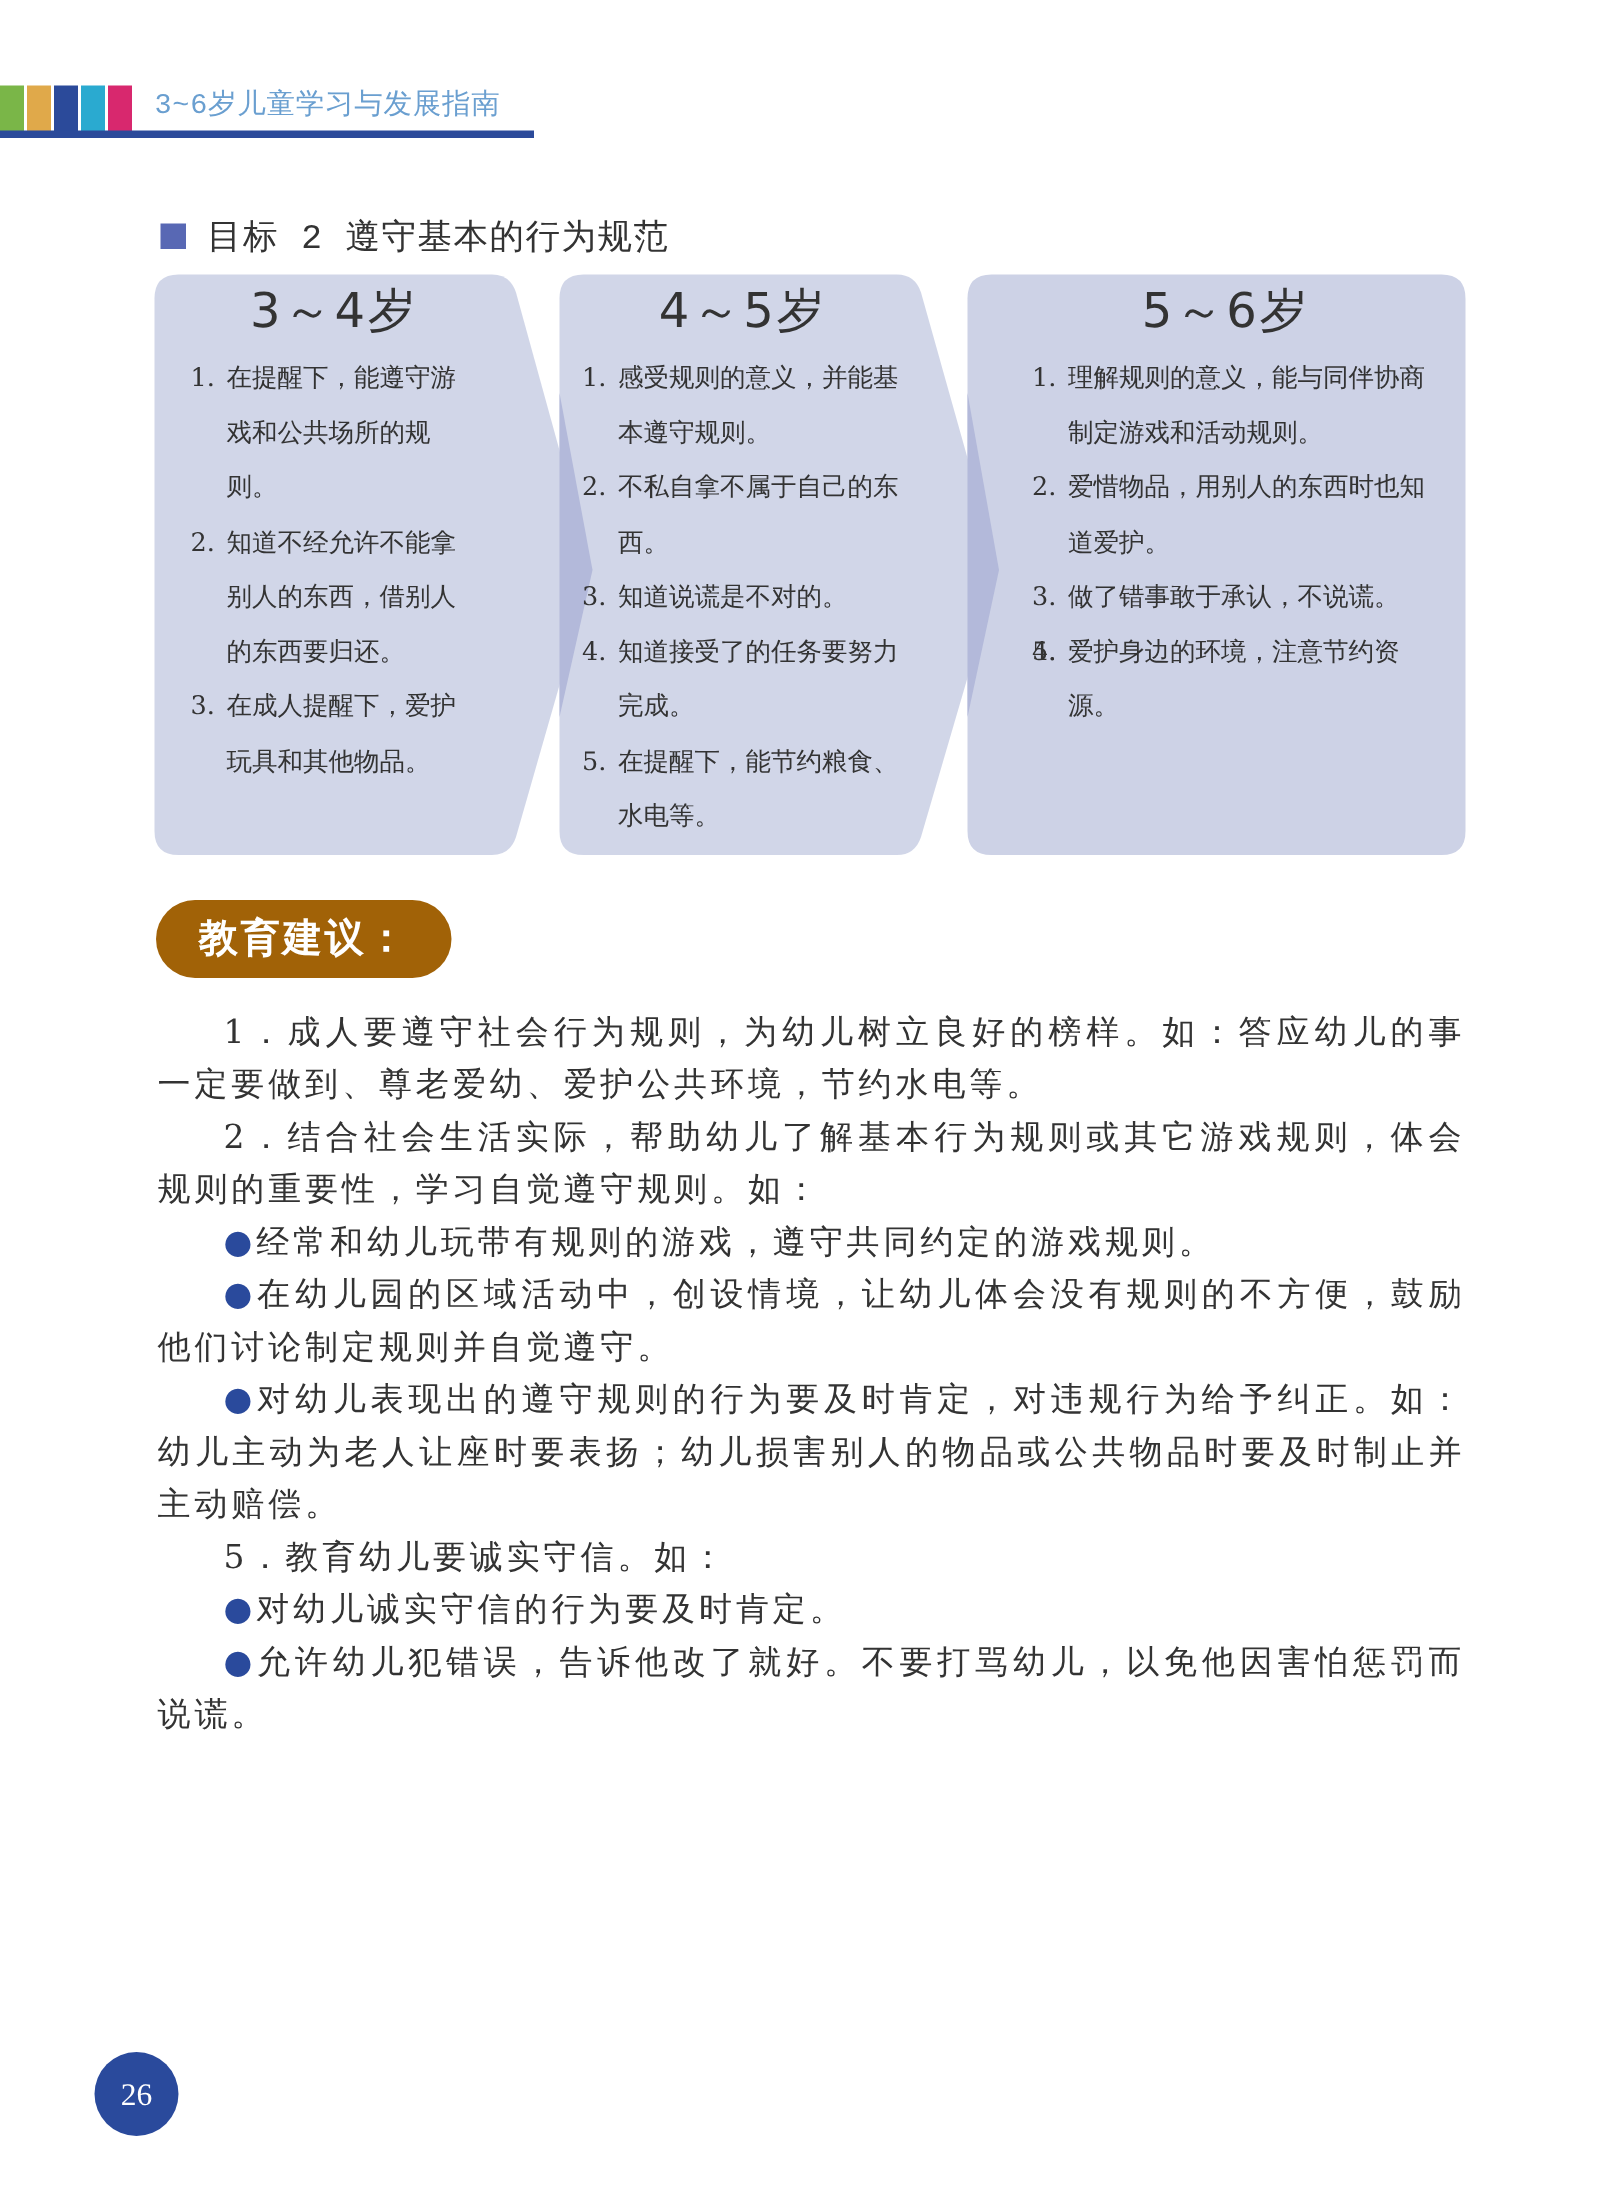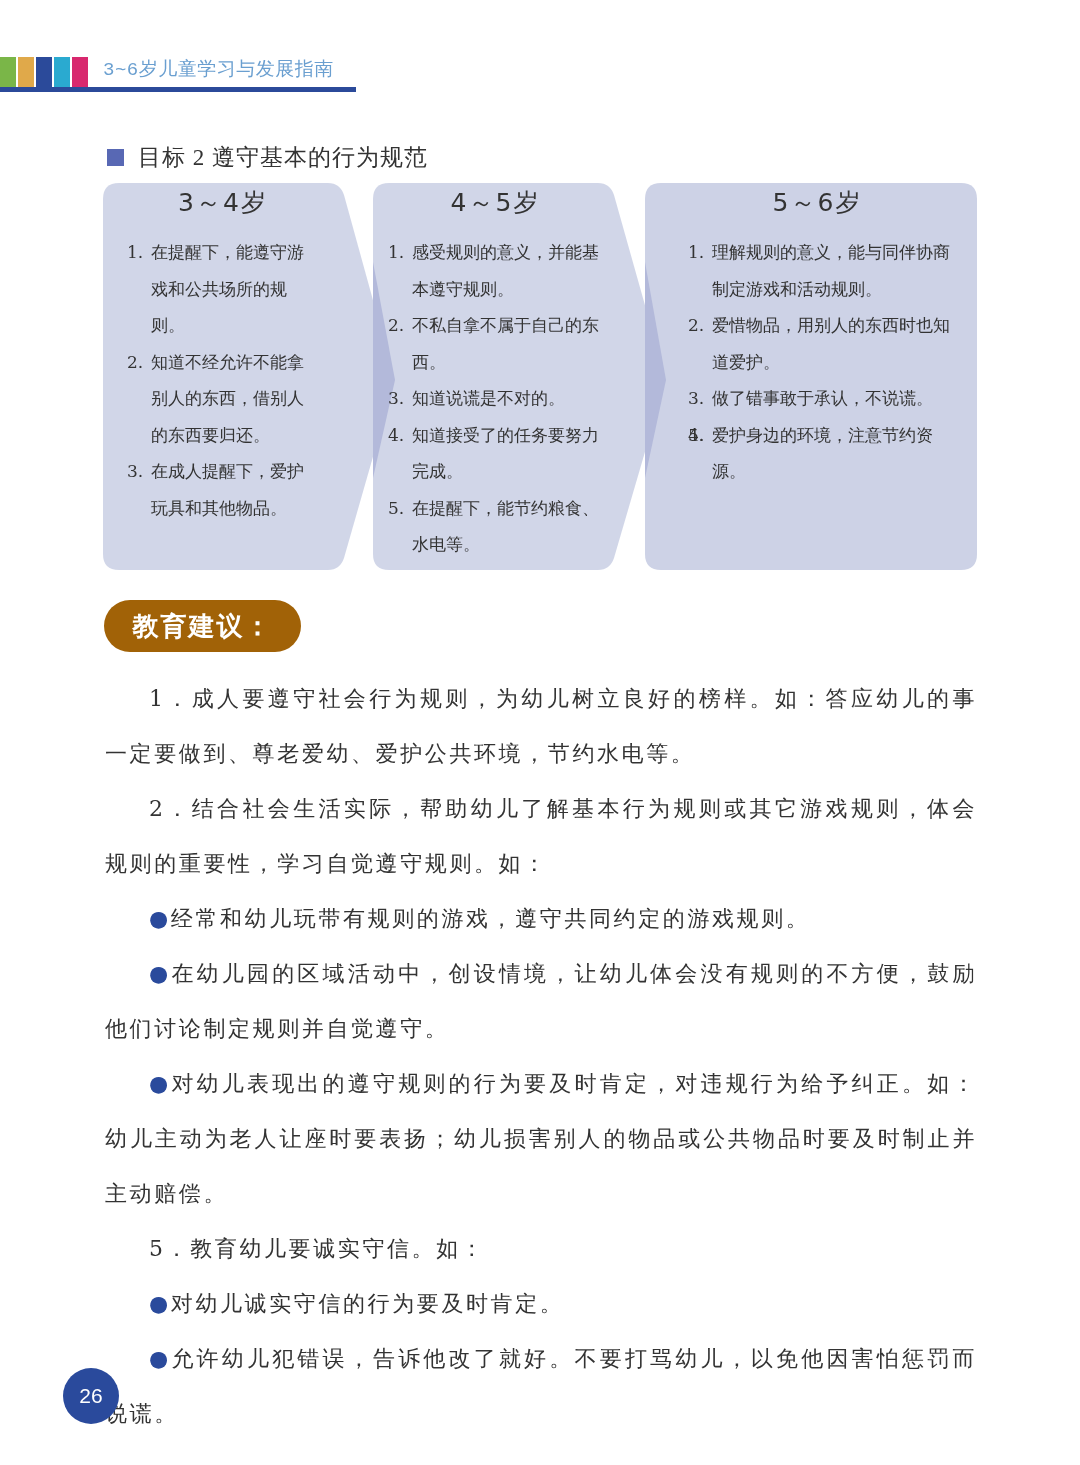--- a/index.html
+++ b/index.html
@@ -16,61 +16,61 @@
     position: absolute; left: 103px; top: 56px;
     font-family: Liberation Mono, monospace;
     font-size: 19px; color: #6a9fd0; letter-spacing: 0.5px;
   }
   .hdr-rule { position: absolute; left: 0; top: 87px; width: 356px; height: 5px; background: #2b4a9a; }
 
   
   .goal { position: absolute; left: 107px; top: 142px; display: flex; align-items: center; }
   .goal-square { width: 17px; height: 17px; background: #5868b4; margin-right: 14px; }
   .goal-text {
-    font-family: Liberation Serif, serif;
+    font-family: Liberation Mono, monospace;
     font-size: 23px; color: #333; letter-spacing: 1px;
   }
 
   
   .panels { position: absolute; left: 0; top: 0; width: 1080px; height: 600px; }
   .panel-svg { position: absolute; left: 0; top: 0; }
   .panel-head {
     position: absolute; top: 186px;
     font-family: "DejaVu Sans", "Liberation Sans", sans-serif;
-    font-size: 25px; color: #333; text-align: center; letter-spacing: 2px;
+    font-size: 32px; color: #333; text-align: center; letter-spacing: 2px;
   }
   .panel-list {
     position: absolute; top: 234px; margin: 0; padding: 0; list-style: none;
     font-size: 17px; line-height: 36.5px; color: #333;
   }
   .panel-list li { position: relative; padding-left: 24px; }
   .panel-list .num { position: absolute; left: 0; top: 0; }
 
   
   .advice-pill {
     position: absolute; left: 104px; top: 600px; width: 197px; height: 52px;
     background: #a16207; border-radius: 26px;
     color: #fff; font-family: "DejaVu Sans", "Liberation Sans", sans-serif;
     font-weight: bold; font-size: 26px; line-height: 52px; text-align: center; letter-spacing: 2px;
   }
 
   
   .body-text {
     position: absolute; left: 105px; top: 671px; width: 872px;
-    font-size: 22px; line-height: 55px; color: #333; letter-spacing: 2.6px;
+    font-size: 22px; line-height: 35px; color: #333; letter-spacing: 2.6px;
     text-align: justify;
   }
   .body-text p { margin: 0; text-indent: 44px; }
   .bullet { color: #2a4a9c; }
 
   
   .page-num {
     position: absolute; left: 63px; top: 1368px; width: 56px; height: 56px; border-radius: 50%;
     background: #2a4a9c; color: #fff;
-    font-family: Liberation Sans, sans-serif;
+    font-family: Liberation Serif, serif;
     font-size: 21px; line-height: 56px; text-align: center;
   }
 </style>
 </head>
 <body>
 
 <div class="hdr-blocks">
   <div class="hdr-block" style="background:#7ab648"></div>
   <div class="hdr-block" style="background:#e0a94a"></div>
   <div class="hdr-block" style="background:#2b4a9a"></div>

